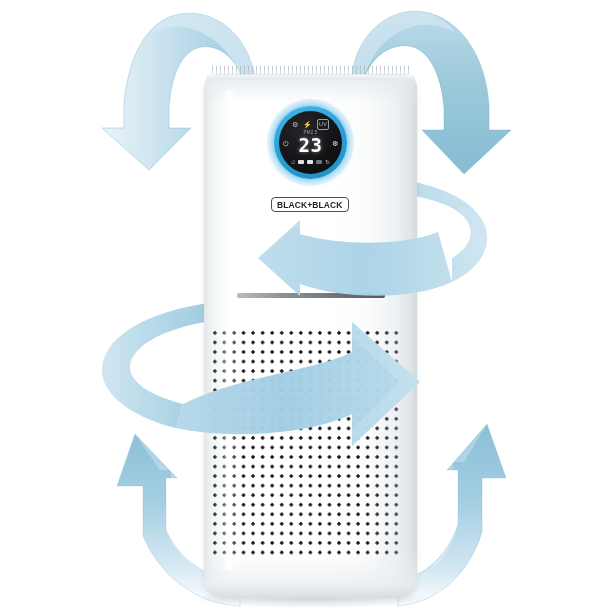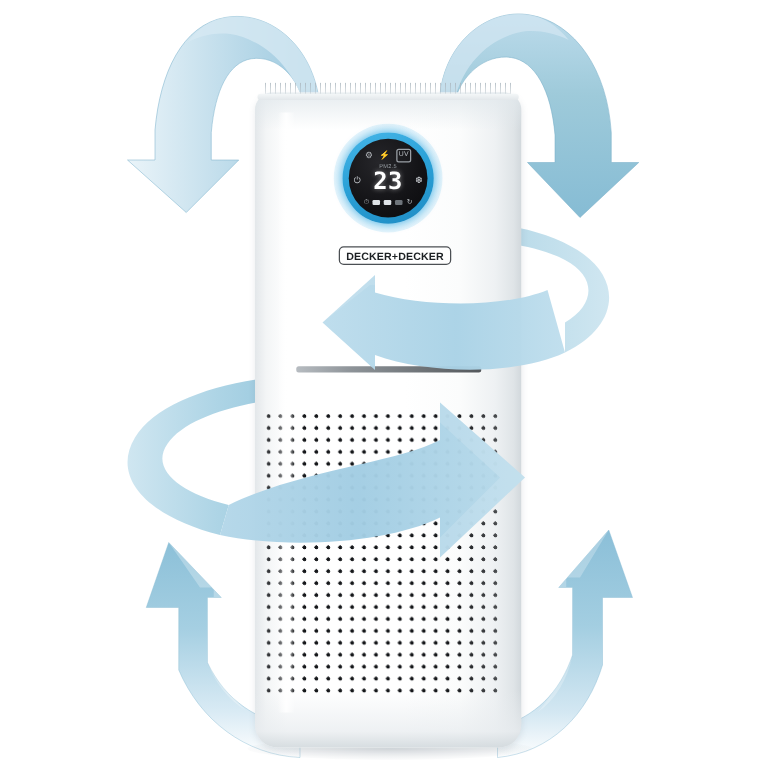--- a/index.html
+++ b/index.html
@@ -422,21 +422,21 @@
           <span class="disp-chip on"></span>
           <span class="disp-chip on"></span>
           <span class="disp-chip"></span>
           <span class="disp-mini">↻</span>
         </div>
 
       </div>
     </div>
   </div>
 
-  <div class="brand">DECKER+DECKER</div>
+  <div class="brand">BLACK+BLACK</div>
 
   <div class="handle-slot"></div>
 
   <div class="grille"></div>
 
   <svg class="layer" viewBox="0 0 613 613" style="z-index:10">
     <defs>
       <linearGradient id="gFrontUp" x1="0" y1="0" x2="1" y2="0">
         <stop offset="0%" stop-color="#bcdcec"></stop>
         <stop offset="55%" stop-color="#a9d2e6"></stop>

